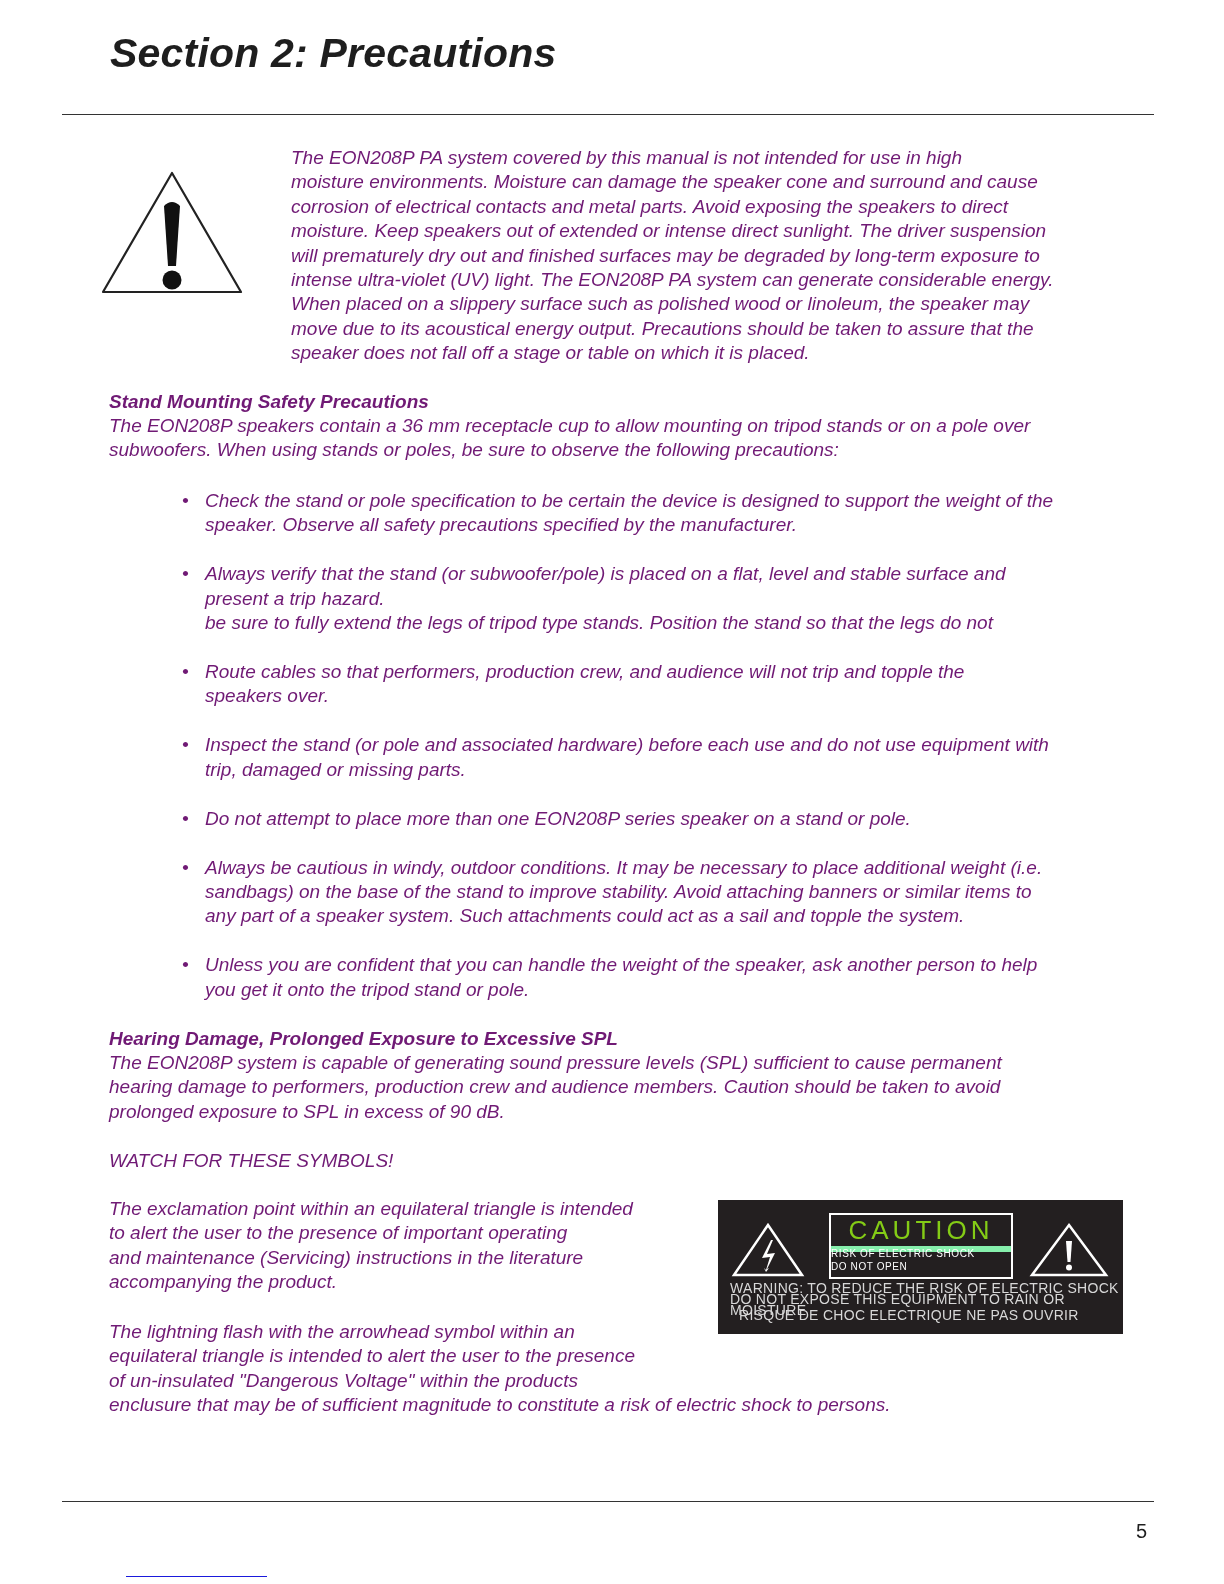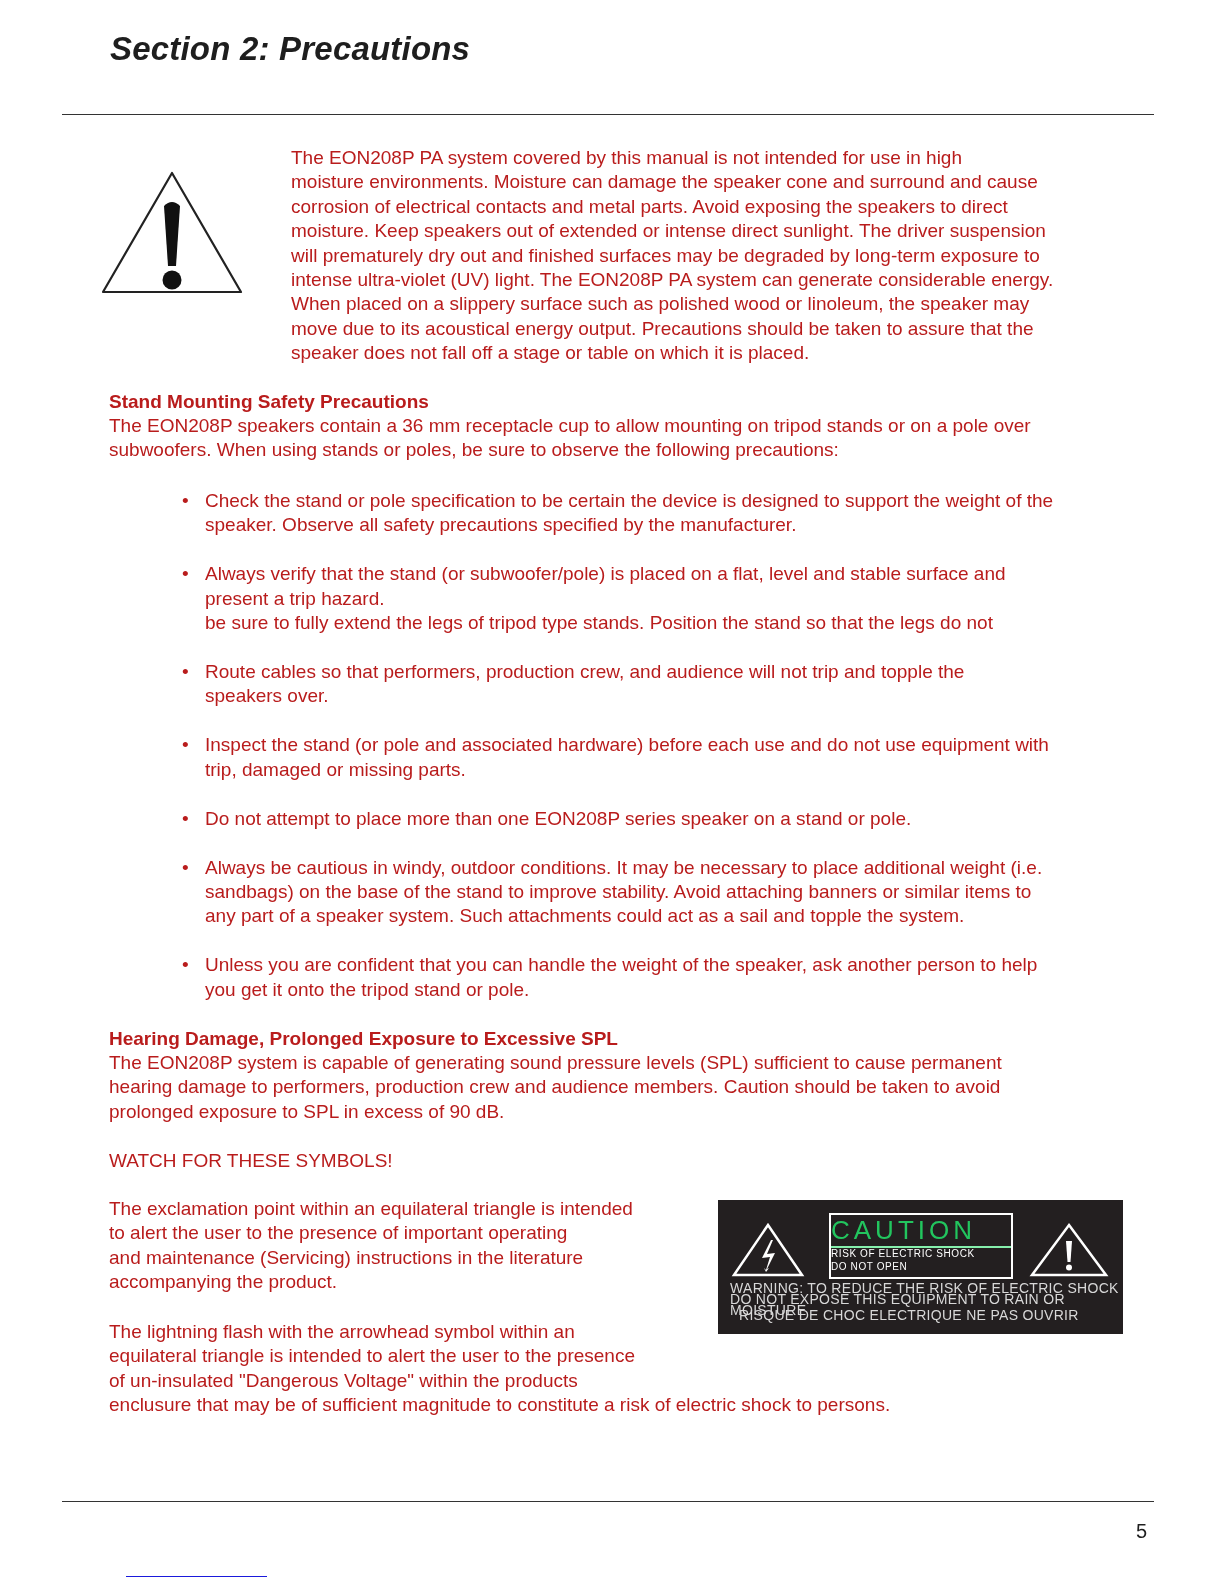--- a/index.html
+++ b/index.html
@@ -2,27 +2,27 @@
 <html><head>
 <meta charset="utf-8">
 <style>
   html, body { margin: 0; padding: 0; background: #ffffff; }
   body {
     width: 1224px; height: 1584px; position: relative; overflow: hidden;
     font-family: "Liberation Sans", sans-serif; color: #1a1a1a;
   }
   .abs { position: absolute; }
   .title {
-    left: 110px; top: 30px; font-size: 33px; font-weight: bold; font-style: italic;
+    left: 110px; top: 30px; font-size: 41px; font-weight: bold; font-style: italic;
     color: #1e1e1e; letter-spacing: 0.2px;
   }
   .rule { left: 62px; width: 1092px; height: 0; border-top: 1.5px solid #333; }
   .rule.top { top: 114px; }
   .rule.bottom { top: 1501px; }
-  .body-text { font-size: 19px; line-height: 24.4px; color: #b91c1c; }
+  .body-text { font-size: 19px; line-height: 24.4px; color: #701a75; font-style: italic; }
   .intro { left: 291px; top: 146px; width: 840px; }
   .intro-line { display: block; white-space: nowrap; }
   .warn-icon { left: 100px; top: 170px; width: 144px; height: 126px; }
   .h2 { font-weight: bold; font-size: 19px; line-height: 24px; }
   .sec1 { left: 109px; top: 390px; width: 1020px; }
   .sec1-line { display: block; white-space: nowrap; }
   .bullets { left: 182px; top: 489px; width: 950px; margin: 0; padding: 0; list-style: none; }
   .bullets li { position: relative; padding-left: 23px; margin-bottom: 24.5px; }
   .bullets li .dot { position: absolute; left: 0; top: 0; }
   .bullets li .bl { display: block; white-space: nowrap; }
@@ -32,23 +32,23 @@
   .sym2 { left: 109px; top: 1320px; width: 1000px; }
   .ln { display: block; white-space: nowrap; }
   .caution-box {
     left: 718px; top: 1200px; width: 405px; height: 134px; background: #231f20;
   }
   .caution-title-box {
     position: absolute; left: 111px; top: 13px; width: 180px; height: 62px;
     border: 2px solid #ffffff;
   }
   .caution-word {
-    position: absolute; left: 0; right: 0; top: 0; height: 31px; text-align: left;
-    color: #22c55e; font-size: 26px; letter-spacing: 4px; line-height: 31px;
-    border-bottom: 2px solid #86efac;
+    position: absolute; left: 0; right: 0; top: 0; height: 31px; text-align: center;
+    color: #84cc16; font-size: 26px; letter-spacing: 4px; line-height: 31px;
+    border-bottom: 6px solid #86efac;
   }
   .caution-sub {
     position: absolute; left: 0; right: 0; text-align: left; color: #fff;
     font-size: 10px; letter-spacing: 0.6px; line-height: 12px;
   }
   .caution-sub.a { top: 33px; }
   .caution-sub.b { top: 46px; }
   .caution-warn {
     position: absolute; left: 12px; right: 0; text-align: left; color: #d8d8d8;
     font-size: 14px; letter-spacing: 0.3px; line-height: 11px;

